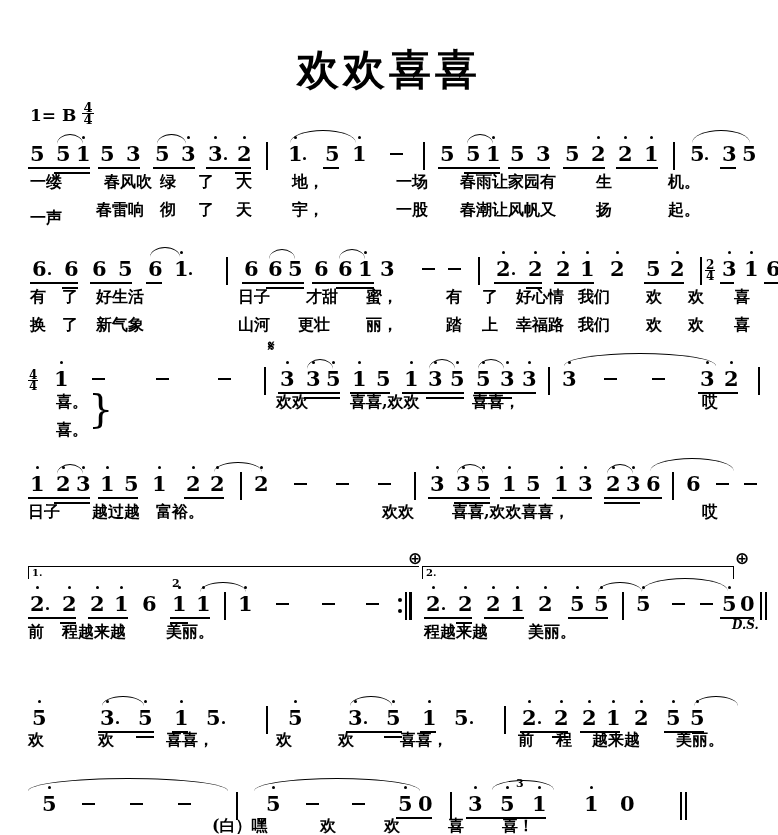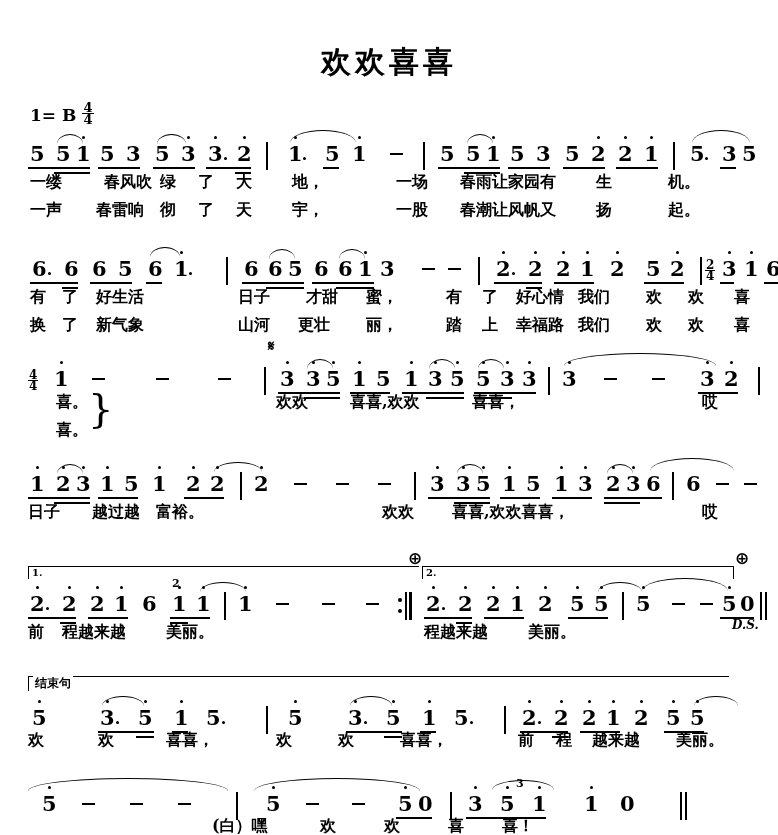--- a/index.html
+++ b/index.html
@@ -23,21 +23,21 @@
   }
 
   
   .title {
     position: absolute;
     top: 42px;
     left: 0;
     width: 778px;
     text-align: center;
     font-family: "DejaVu Sans", "Liberation Sans", sans-serif;
-    font-size: 30px;
+    font-size: 42px;
     font-weight: 700;
     letter-spacing: 4px;
   }
   .credits {
     position: absolute;
     top: 58px;
     right: 38px;
     text-align: left;
     font-family: "DejaVu Serif", "Liberation Serif", serif;
     font-size: 14px;
@@ -361,21 +361,21 @@
       <span class="ly" style="left:160px;">绿</span>
       <span class="ly" style="left:198px;">了</span>
       <span class="ly" style="left:236px;">大</span>
       <span class="ly" style="left:292px;">地，</span>
       <span class="ly" style="left:396px;">一场</span>
       <span class="ly" style="left:460px;">春雨让家园有</span>
       <span class="ly" style="left:596px;">生</span>
       <span class="ly" style="left:668px;">机。</span>
     </div>
     <div class="lyricrow" style="margin-top:2px;">
-      <span class="ly" style="left:30px;">一声</span>
+      <span class="ly" style="left:30px;margin-top:8px;">一声</span>
       <span class="ly" style="left:96px;">春雷响</span>
       <span class="ly" style="left:160px;">彻</span>
       <span class="ly" style="left:198px;">了</span>
       <span class="ly" style="left:236px;">天</span>
       <span class="ly" style="left:292px;">宇，</span>
       <span class="ly" style="left:396px;">一股</span>
       <span class="ly" style="left:460px;">春潮让风帆又</span>
       <span class="ly" style="left:596px;">扬</span>
       <span class="ly" style="left:668px;">起。</span>
     </div>
@@ -710,23 +710,20 @@
   <div class="system" style="top:622px;">
     <div class="lyricrow">
       <span class="ly" style="left:28px;">前</span>
       <span class="ly" style="left:62px;">程越来越</span>
       <span class="ly" style="left:166px;">美丽。</span>
       <span class="ly" style="left:424px;">程越来越</span>
       <span class="ly" style="left:528px;">美丽。</span>
     </div>
   </div>
 
-  <div class="sectlabel" style="left:28px;top:676px;width:700px;">
-    <span class="txt">结束句</span>
-  </div>
 
   <div class="system" style="top:692px;">
     <div class="noterow">
       <span class="n up" style="left:32px;">5</span>
 
       <span class="n up" style="left:100px;">3</span>
       <span class="augdot" style="left:116px;"></span>
       <span class="n up" style="left:138px;">5</span>
       <span class="beam" style="left:98px;width:56px;"></span>
       <span class="beam b2" style="left:136px;width:18px;"></span>

